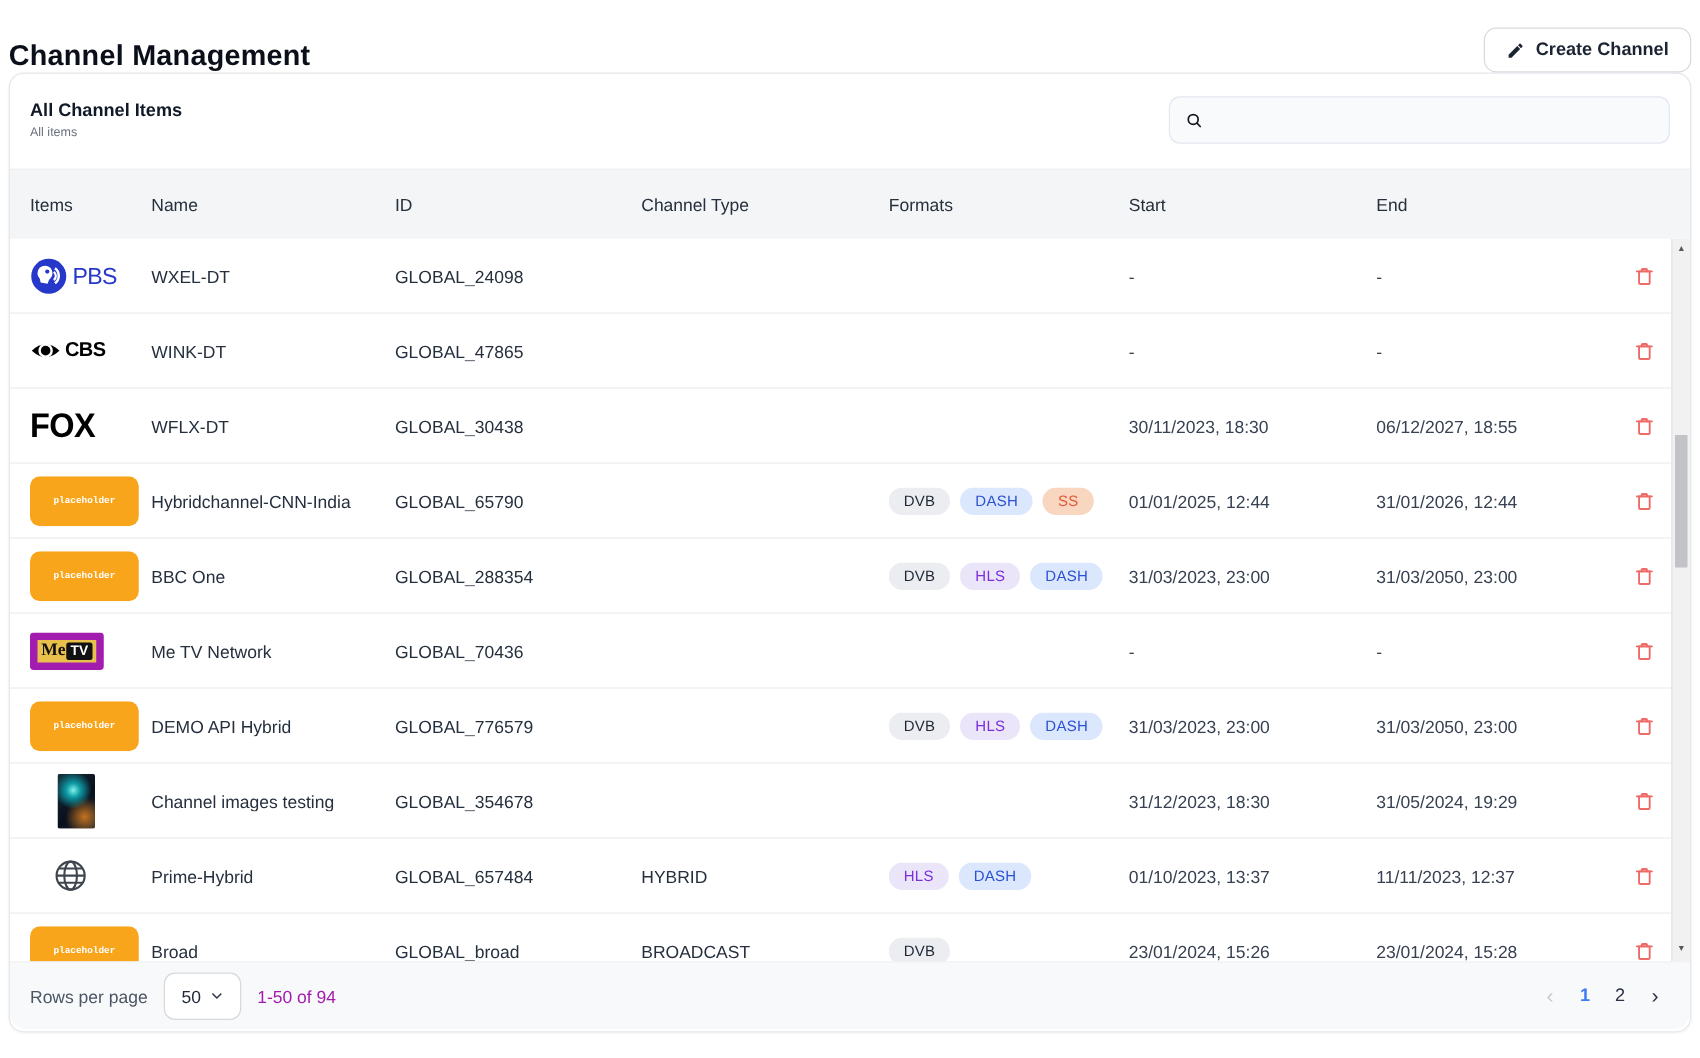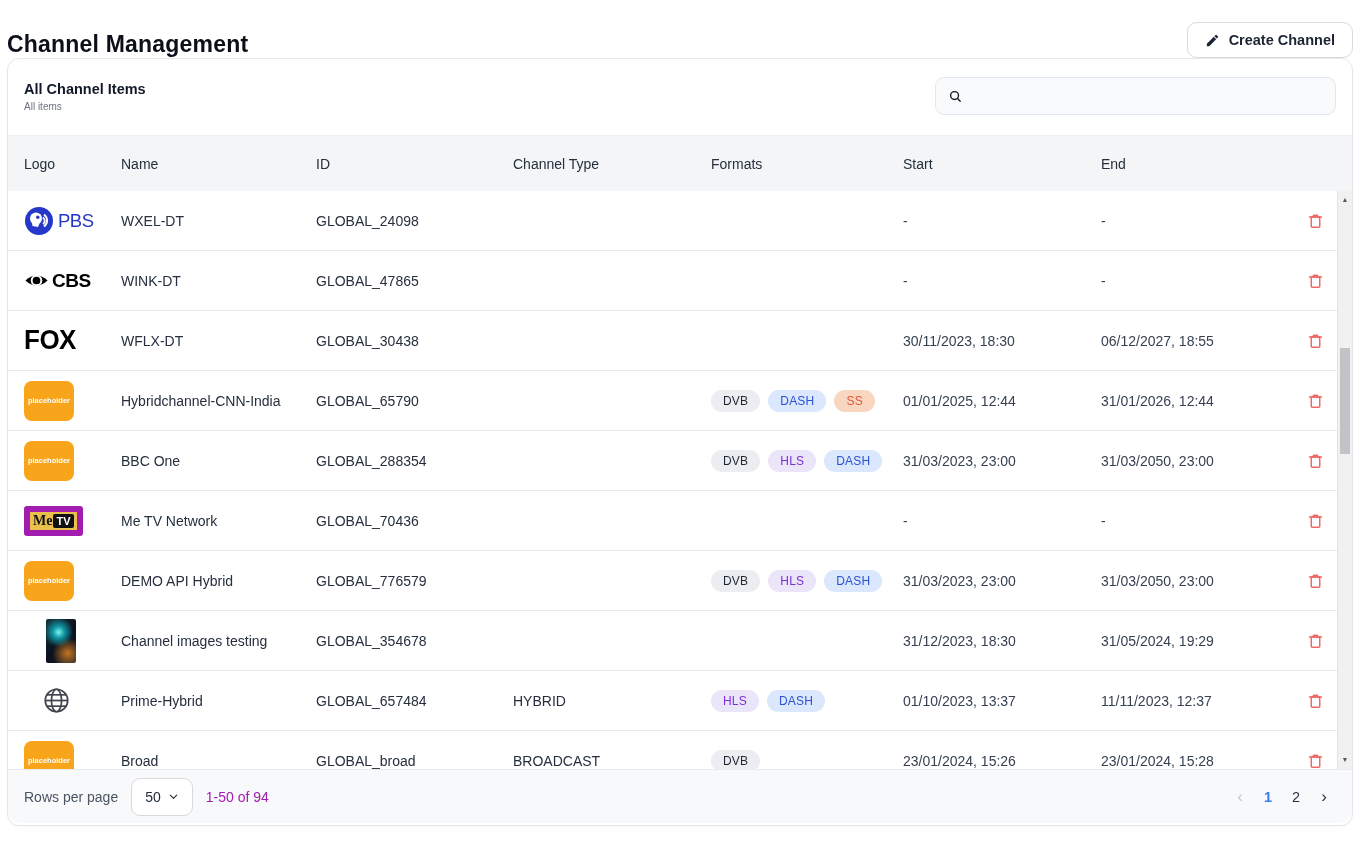--- a/index.html
+++ b/index.html
@@ -29,21 +29,21 @@
   .cell.dash { color:#374151; }
   .actions-cell { display:flex; justify-content:center; padding-right:0; }
   .trash-btn { background:none; border:none; cursor:pointer; padding:4px; display:flex; }
 
   
   .formats-cell { display:flex; gap:8px; }
   .badge { display:inline-flex; align-items:center; border-radius:999px; padding:4px 12px; font-size:12px; font-weight:400; letter-spacing:.2px; }
 
   
   .logo-cell { display:flex; align-items:center; }
-  .ph-logo { width:50px; height:40px; background:#f9a51b; border-radius:8px; color:#fff; font-size:7.5px; display:flex; align-items:center; justify-content:center; font-weight:600; }
+  .ph-logo { width:87px; height:40px; background:#f9a51b; border-radius:8px; color:#fff; font-size:7.5px; display:flex; align-items:center; justify-content:center; font-weight:600;font-family:Liberation Mono, monospace; }
   .fox-logo { font-size:26px; font-weight:900; color:#000; letter-spacing:-.5px; transform:scaleY(1.05); }
   .metv { display:inline-flex; align-items:center; background:#e9c04b; border:6px solid #a21caf; border-radius:3px; padding:1px 3px; }
   .metv .me { font-family:"Liberation Serif", serif; font-weight:800; font-size:14px; color:#111; }
   .metv .tv { background:#111; color:#fff; font-size:11px; font-weight:800; padding:1px 3px; margin-left:1px; border-radius:2px; }
   .art-thumb { width:30px; height:44px; border-radius:2px; margin-left:22px;
     background:
       radial-gradient(circle at 42% 30%, #7ff3e9 0%, #0e9aa5 16%, rgba(10,30,50,0) 42%),
       radial-gradient(circle at 72% 78%, rgba(227,130,30,.85) 0%, rgba(0,0,0,0) 38%),
       linear-gradient(135deg, #15323c 0%, #0a0f1d 55%, #1c262e 100%); }
   .globe-wrap { margin-left:18px; display:flex; }
@@ -97,21 +97,21 @@
           <svg width="15" height="15" viewBox="0 0 24 24" fill="none" stroke="#14181f" stroke-width="2.2" stroke-linecap="round">
               <circle cx="10.5" cy="10.5" r="6.3"></circle>
               <line x1="15.3" y1="15.3" x2="19.5" y2="19.5"></line>
             </svg>
         </span>
         <input placeholder="" style="">
       </div>
     </div>
 
     <div class="thead grid-cols">
-      <div class="cell">Logo</div>
+      <div class="cell">Items</div>
       <div class="cell">Name</div>
       <div class="cell">ID</div>
       <div class="cell">Channel Type</div>
       <div class="cell">Formats</div>
       <div class="cell">Start</div>
       <div class="cell">End</div>
       <div class="cell"></div>
     </div>
 
     <div class="tbody-wrap">
@@ -149,21 +149,21 @@
     </div>
           </div>
           <div class="row grid-cols">
     <div class="cell logo-cell">
               <span style="display:inline-flex;align-items:center;gap:3px;">
       <svg width="25" height="25" viewBox="0 0 26 26">
                   <path d="M1.5 13 Q13 2.5 24.5 13 Q13 23.5 1.5 13 Z" fill="#000"></path>
         <circle cx="13" cy="13" r="6" fill="#fff"></circle>
                   <circle cx="13" cy="13" r="4" fill="#000"></circle>
                 </svg>
-      <span style="font-weight:800;font-size:19px;color:#000;letter-spacing:-.5px;text-align:center;">CBS</span>
+      <span style="font-weight:800;font-size:16px;color:#000;letter-spacing:-.5px;text-align:center;">CBS</span>
               </span>
             </div>
     <div class="cell">WINK-DT</div>
     <div class="cell">GLOBAL_47865</div>
     <div class="cell"></div>
     <div class="cell formats-cell"></div>
     <div class="cell dash">-</div>
     <div class="cell dash">-</div>
     <div class="cell actions-cell">
       <button class="trash-btn">

